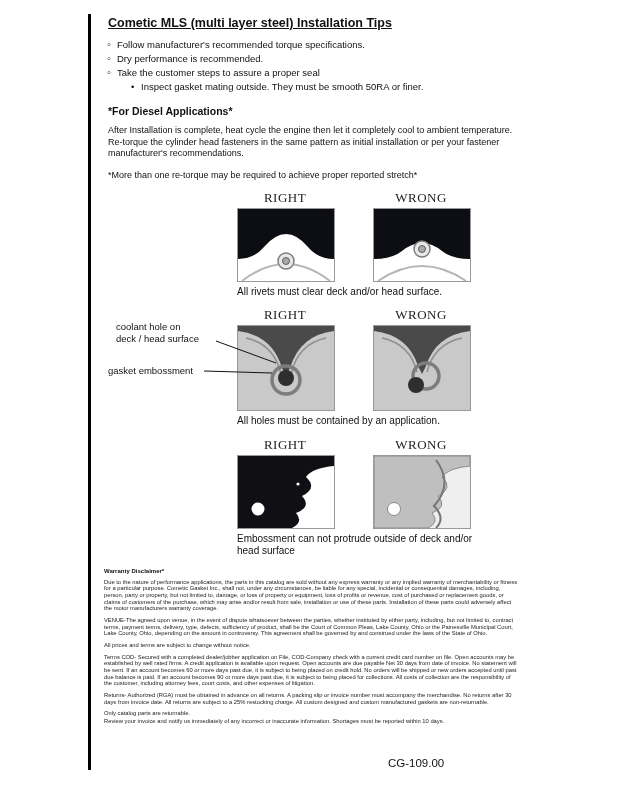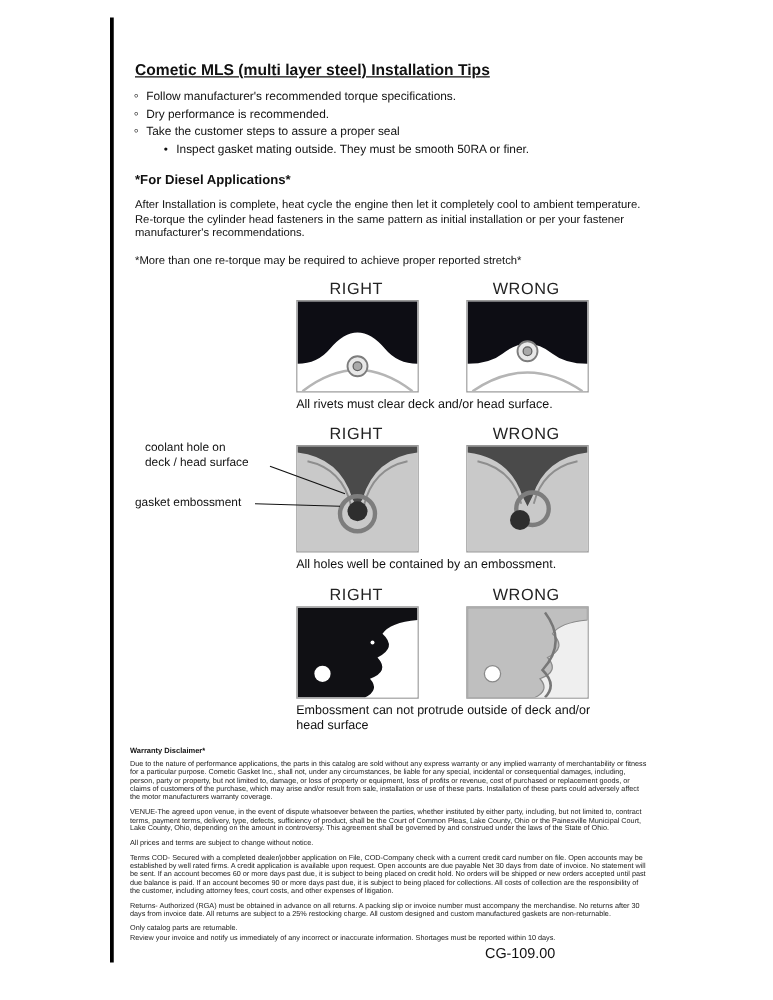--- a/index.html
+++ b/index.html
@@ -1,38 +1,38 @@
 <!DOCTYPE html>
 <html><head>
 <meta charset="utf-8">
 <style>
   html,body { margin:0; padding:0; background:#ffffff; }
   .page {
     position:relative; width:618px; height:800px; background:#ffffff;
     font-family:"Liberation Sans", sans-serif; color:#111; overflow:hidden;
   }
   .left-rule { position:absolute; left:88px; top:14px; width:3px; height:756px; background:#000; }
-  .content { position:absolute; left:104px; top:16px; width:424px;margin-top:33px; }
+  .content { position:absolute; left:104px; top:16px; width:424px; }
 
   .title { font-size:12.5px; font-weight:bold; text-decoration:underline; margin:0 0 9px 4px; }
 
   ul.tips { list-style:none; margin:0; padding:0 0 0 3px; font-size:9.5px; }
   ul.tips > li { position:relative; padding-left:10px; margin-bottom:3px; }
   ul.tips > li::before { content:"◦"; position:absolute; left:0; top:-1px; font-size:11px; color:#111; }
   ul.subtips { list-style:none; margin:3px 0 0 0; padding:0 0 0 14px; }
   ul.subtips > li { position:relative; padding-left:10px; margin-bottom:3px; }
   ul.subtips > li::before { content:"•"; position:absolute; left:0; top:0; font-size:9.5px; }
 
   .diesel-heading { font-size:10.5px; font-weight:bold; margin:13px 0 8px 4px; }
   p.body { font-size:9px; line-height:1.3; margin:0 0 10px 4px; width:414px; }
   p.note { margin-bottom:4px; }
 
   .diagrams { margin-top:8px; }
   .diag-block { position:relative; }
-  .diag-row { display:flex; gap:40px; margin-left:133px; }
+  .diag-row { display:flex; gap:40px; margin-left:133px;font-family:Liberation Serif, serif; }
   .diag-col { width:96px; text-align:center; }
   .diag-label { font-size:13px; letter-spacing:0.5px; margin-bottom:2px; color:#222; }
   .diag-img { display:block; border:1px solid #999; background:#fff; }
   .diag-caption { font-size:10px; margin:4px 0 9px 133px; width:250px; line-height:1.25; }
 
   .callout { position:absolute; font-size:9.5px; line-height:1.25; color:#111; }
   .callout-lines { position:absolute; left:0; top:0; pointer-events:none; }
 
   .legal { margin-top:10px; width:414px; }
   .legal-heading { font-size:6px; font-weight:bold; margin-bottom:5px; }
@@ -125,21 +125,21 @@
             <svg class="diag-img" width="96" height="84" viewBox="0 0 96 84">
               <rect x="0" y="0" width="96" height="84" fill="#c9c9c9"></rect>
               <path d="M0,0 H96 V5 Q62,9 52,40 L48,48 L44,40 Q34,9 0,5 Z" fill="#4a4a4a"></path>
               <path d="M8,12 Q36,18 43,46" fill="none" stroke="#8e8e8e" stroke-width="1.5"></path>
               <path d="M88,12 Q60,18 53,46" fill="none" stroke="#8e8e8e" stroke-width="1.5"></path>
               <circle cx="52" cy="50" r="13" fill="none" stroke="#7d7d7d" stroke-width="3.5"></circle>
               <circle cx="42" cy="59" r="8" fill="#2e2e2e"></circle>
             </svg>
           </div>
         </div>
-        <div class="diag-caption">All holes well be contained by an embossment.</div>
+        <div class="diag-caption">All holes must be contained by an application.</div>
       </div>
 
       <div class="diag-block">
         <div class="diag-row">
           <div class="diag-col">
             <div class="diag-label">RIGHT</div>
             <svg class="diag-img" width="96" height="72" viewBox="0 0 96 72">
               <rect x="0" y="0" width="96" height="72" fill="#ffffff"></rect>
               <path d="M0,0 H96 V10 Q74,12 68,21 Q80,32 64,40 Q74,51 58,57 Q66,66 54,72 H0 Z" fill="#101014"></path>
               <circle cx="20" cy="53" r="6.5" fill="#ffffff"></circle>

